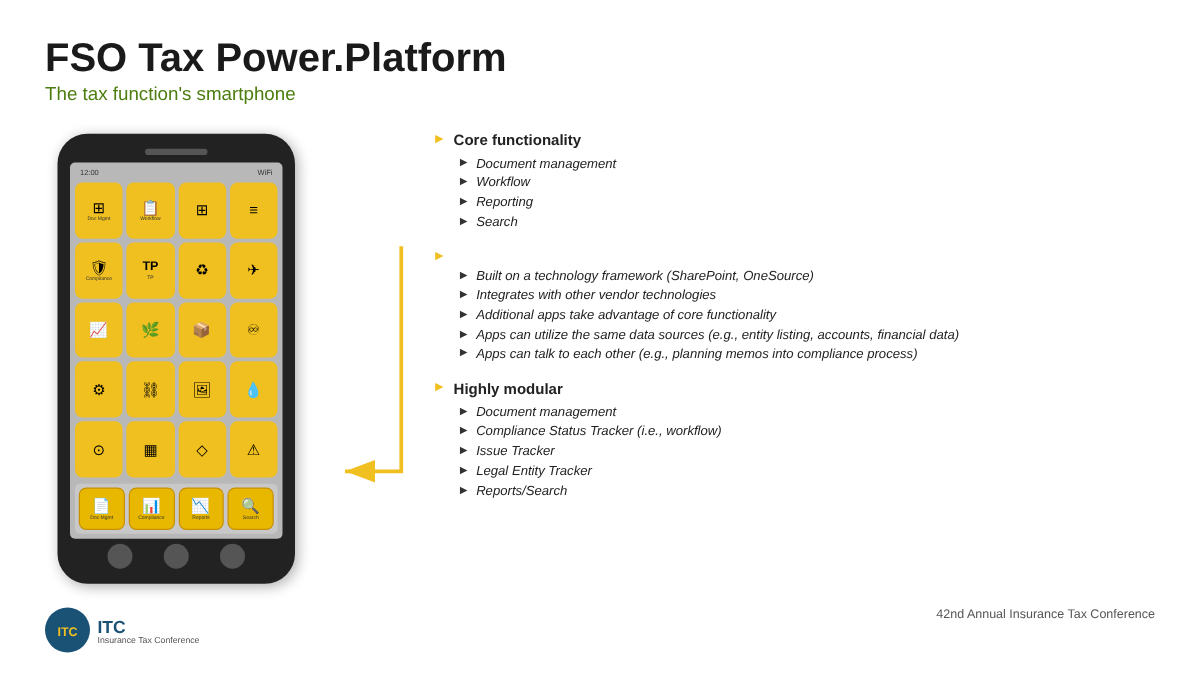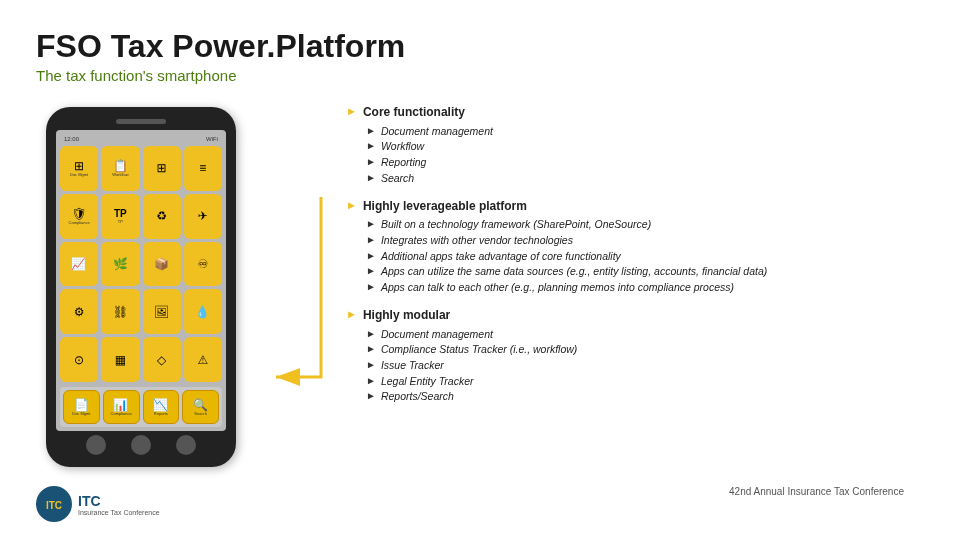--- a/index.html
+++ b/index.html
@@ -8,21 +8,21 @@
       height: 540px;
       background: #fff;
       font-family: Arial, sans-serif;
       overflow: hidden;
       position: relative;
     }
 
     .page {
       width: 960px;
       height: 540px;
-      padding: 28px 56px 18px 36px;
+      padding: 28px 36px 18px 36px;
       display: flex;
       flex-direction: column;
     }
 
     .title {
       font-size: 32px;
       font-weight: bold;
       color: #1a1a1a;
       margin-bottom: 2px;
     }
@@ -416,21 +416,20 @@
           <div class="sub-bullet">
             <span class="arrow-right-black">►</span>
             <span class="bullet-text-normal">Search</span>
           </div>
         </div>
       </div>
 
       <div class="bullet-section">
         <div class="bullet-main">
           <span class="arrow-right">►</span>
-          <span class="bullet-text">Highly leverageable platform</span>
         </div>
         <div class="sub-bullets">
           <div class="sub-bullet">
             <span class="arrow-right-black">►</span>
             <span class="bullet-text-normal">Built on a technology framework (SharePoint, OneSource)</span>
           </div>
           <div class="sub-bullet">
             <span class="arrow-right-black">►</span>
             <span class="bullet-text-normal">Integrates with other vendor technologies</span>
           </div>

